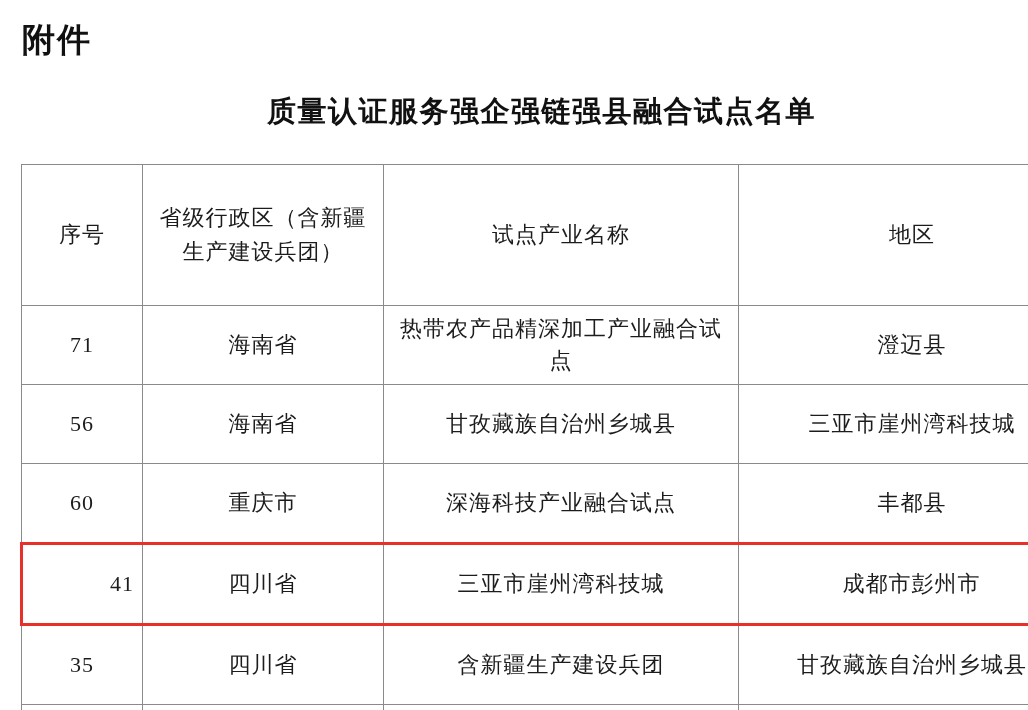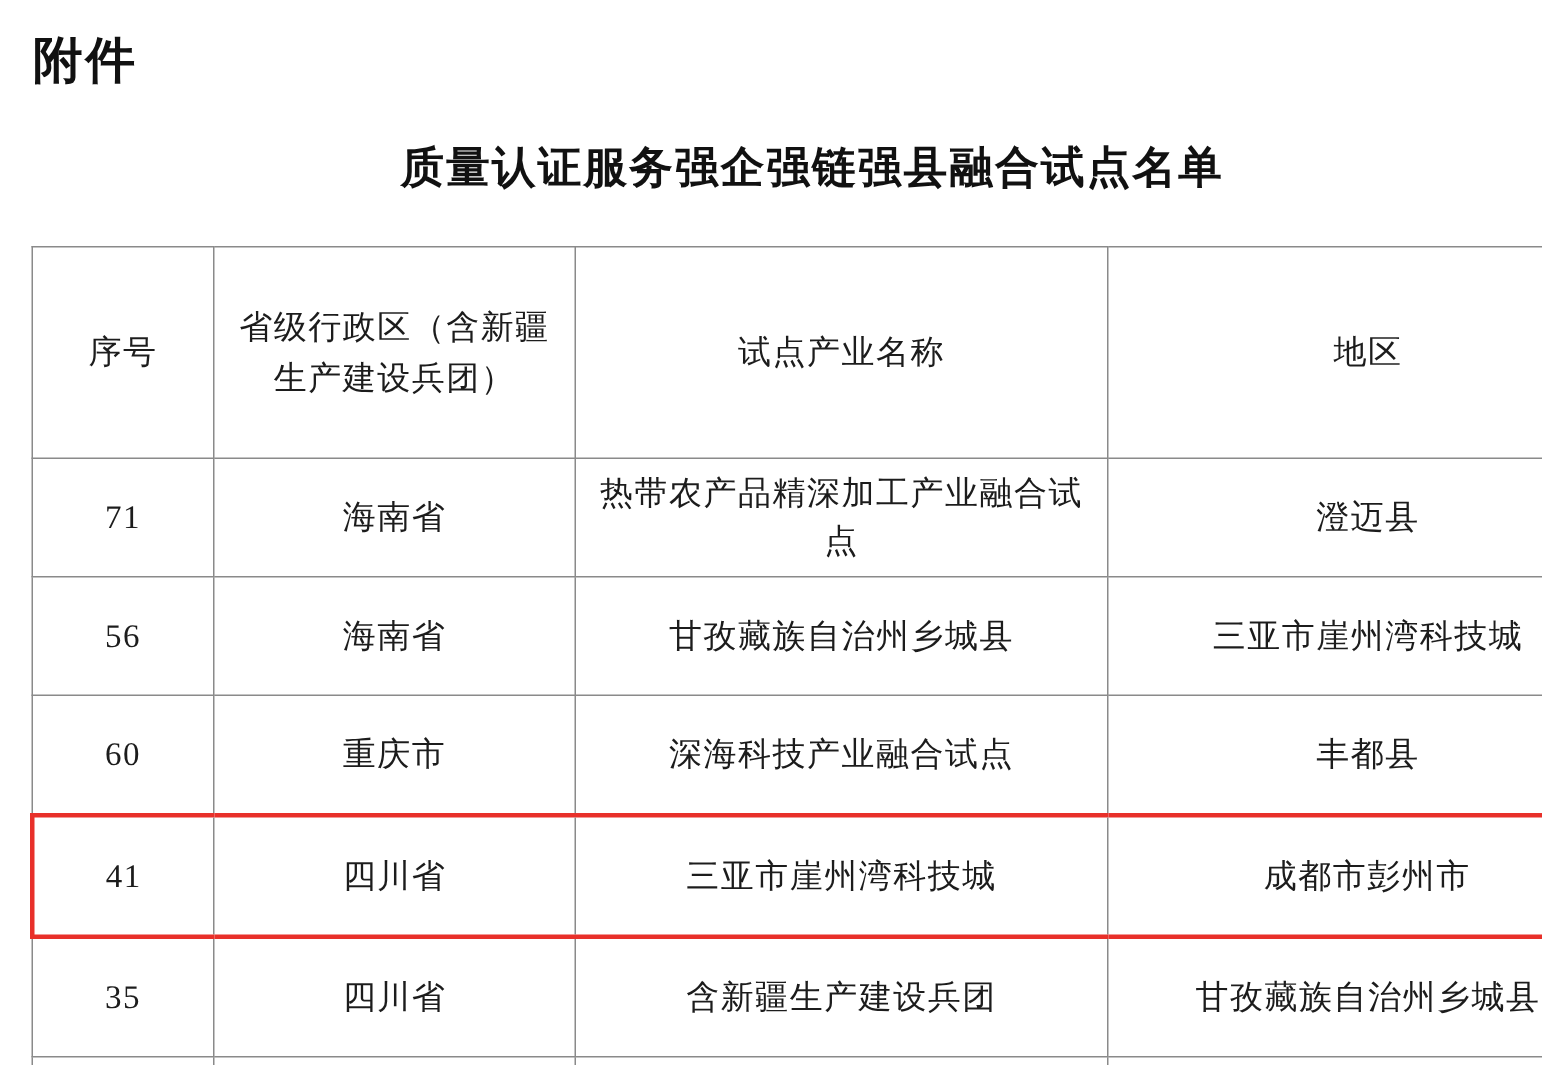--- a/index.html
+++ b/index.html
@@ -86,20 +86,21 @@
   td.col-province, th.col-province { width: 212px; }
   td.col-industry, th.col-industry { width: 338px; }
   td.col-region, th.col-region { width: 330px; }
 
   tr.highlight-row td {
     border-top: 3px solid #e8302a;
     border-bottom: 3px solid #e8302a;
   }
   tr.highlight-row td:first-child {
     border-left: 3px solid #e8302a;
+    text-align: right;
   }
   tr.highlight-row td:last-child {
     border-right: 3px solid #e8302a;
   }
 </style>
 </head>
 <body>
 
 <div class="page">
 

